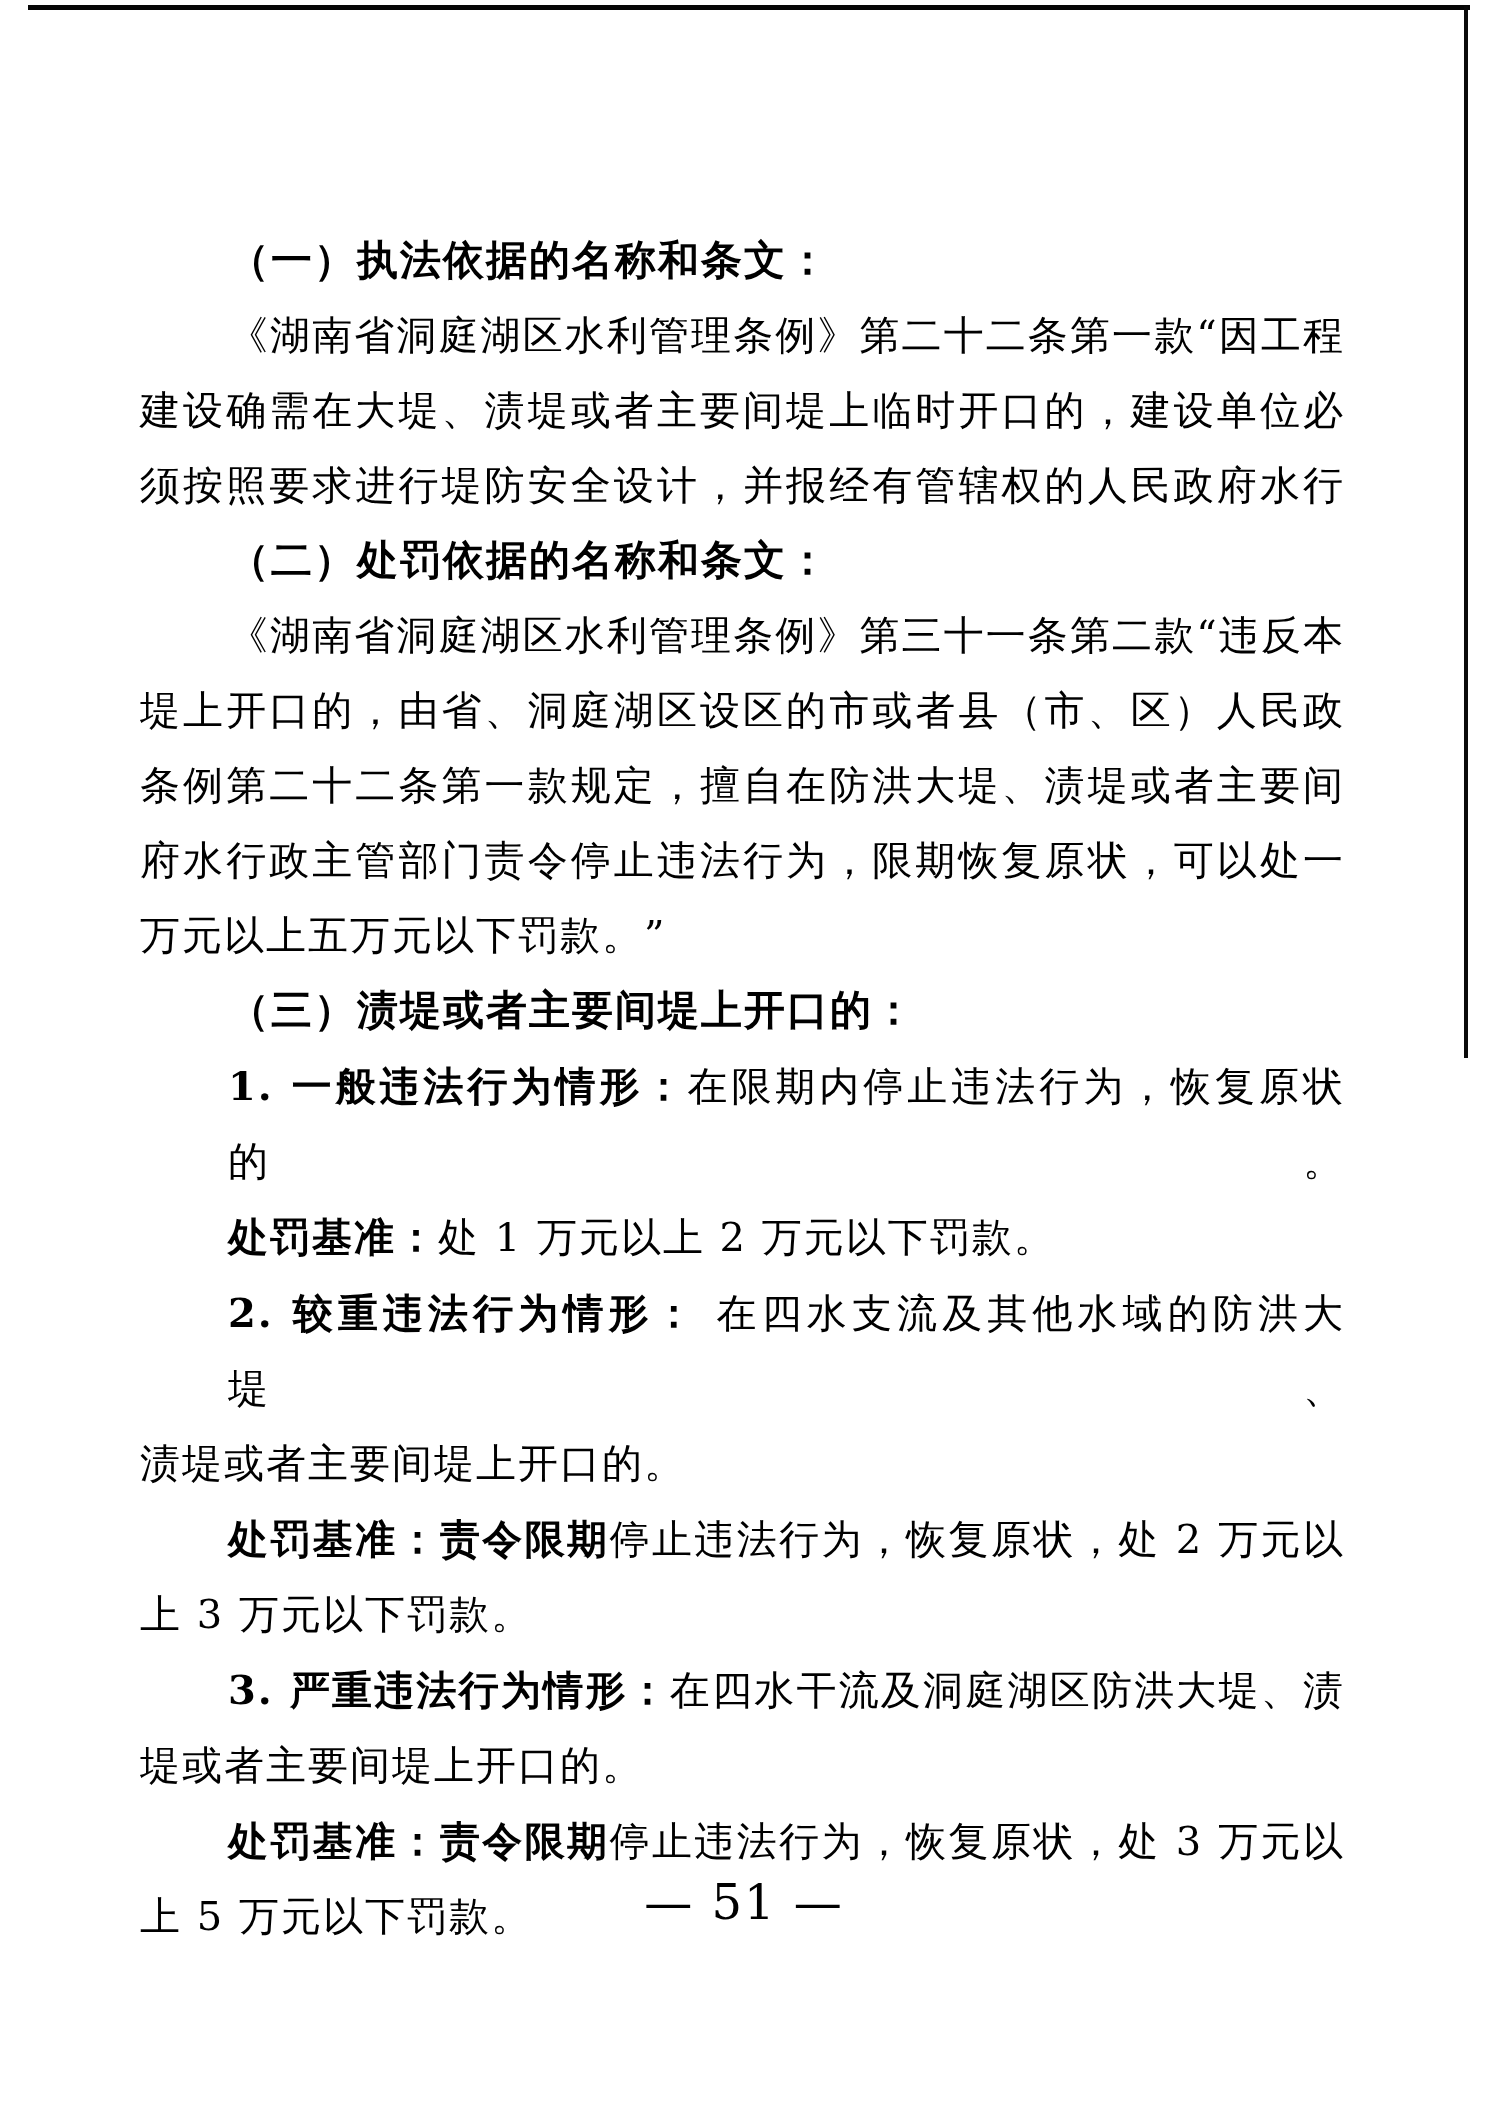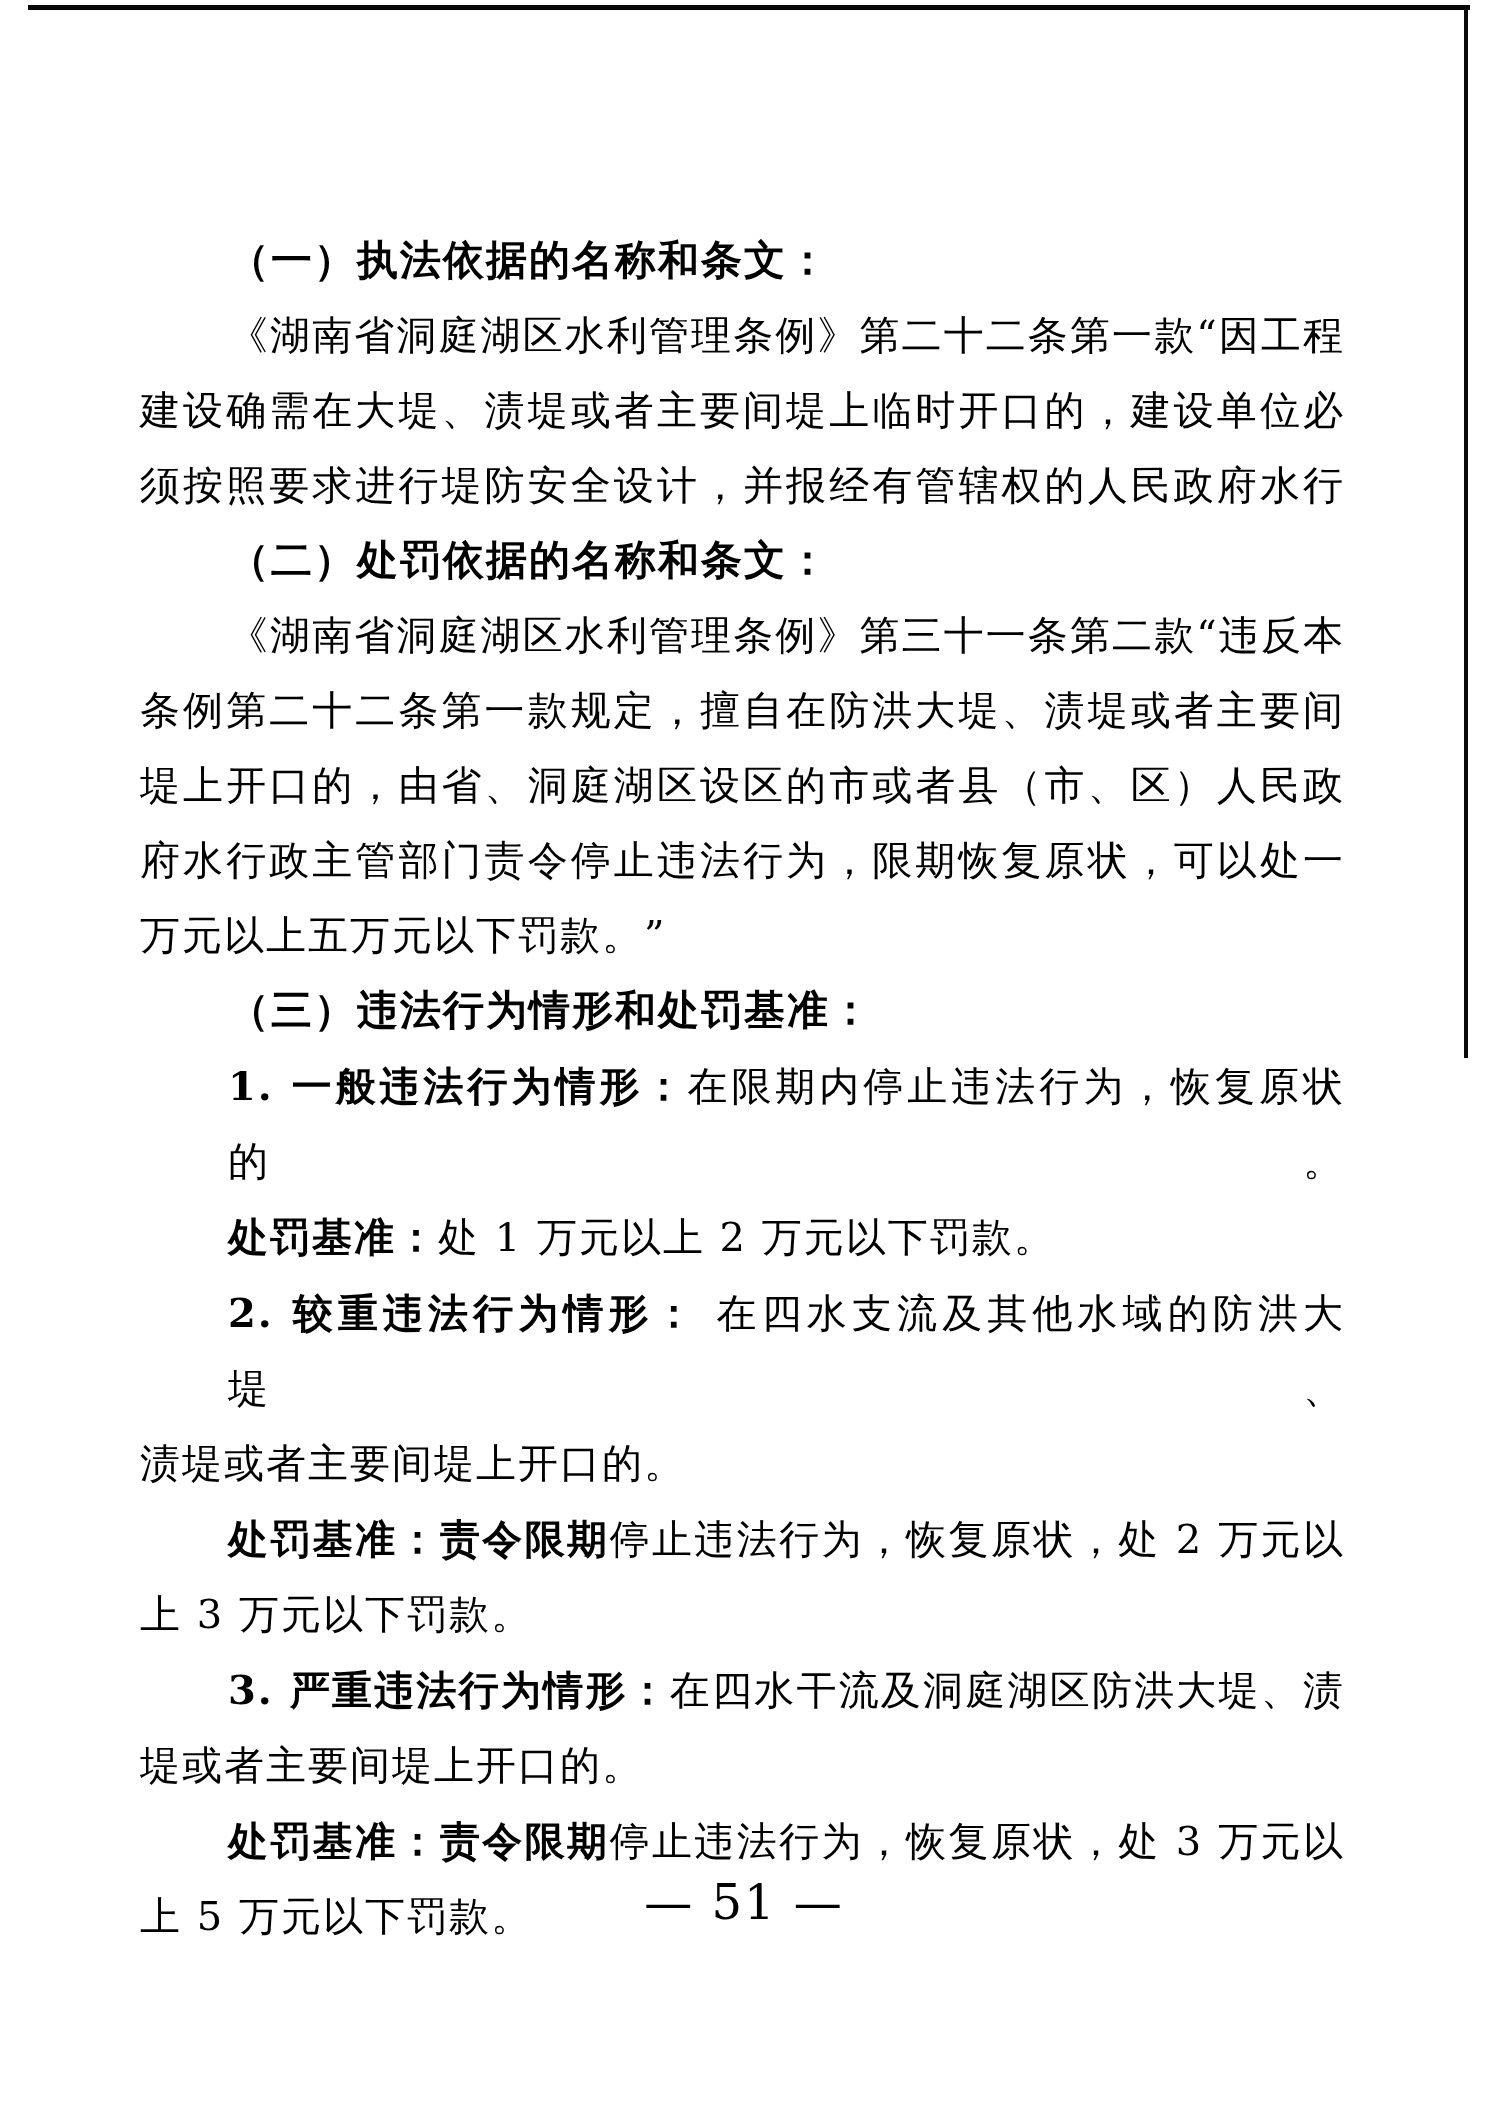--- a/index.html
+++ b/index.html
@@ -79,25 +79,25 @@
 <div class="page">
   <div class="top-line"></div>
   <div class="right-line"></div>
   <main class="doc-body">
       <div class="line heading indent"><span class="seg-bold">（一）执法依据的名称和条文：</span></div>
       <div class="line indent justify"><span class="seg-regular">《湖南省洞庭湖区水利管理条例》第二十二条第一款“因工程</span></div>
       <div class="line justify"><span class="seg-regular">建设确需在大堤、渍堤或者主要间堤上临时开口的，建设单位必</span></div>
       <div class="line justify"><span class="seg-regular">须按照要求进行堤防安全设计，并报经有管辖权的人民政府水行</span></div>
       <div class="line heading indent"><span class="seg-bold">（二）处罚依据的名称和条文：</span></div>
       <div class="line indent justify"><span class="seg-regular">《湖南省洞庭湖区水利管理条例》第三十一条第二款“违反本</span></div>
+      <div class="line justify"><span class="seg-regular">堤上开口的，由省、洞庭湖区设区的市或者县（市、区）人民政</span></div>
       <div class="line justify"><span class="seg-regular">条例第二十二条第一款规定，擅自在防洪大堤、渍堤或者主要间</span></div>
-      <div class="line justify"><span class="seg-regular">堤上开口的，由省、洞庭湖区设区的市或者县（市、区）人民政</span></div>
       <div class="line justify"><span class="seg-regular">府水行政主管部门责令停止违法行为，限期恢复原状，可以处一</span></div>
       <div class="line"><span class="seg-regular">万元以上五万元以下罚款。”</span></div>
-      <div class="line heading indent"><span class="seg-bold">（三）违法行为情形和处罚基准：</span></div>
+      <div class="line heading indent"><span class="seg-bold">（三）渍堤或者主要间堤上开口的：</span></div>
       <div class="line indent justify"><span class="seg-bold">1. 一般违法行为情形：</span><span class="seg-regular">在限期内停止违法行为，恢复原状的。</span></div>
       <div class="line indent"><span class="seg-bold">处罚基准：</span><span class="seg-regular">处 1 万元以上 2 万元以下罚款。</span></div>
       <div class="line indent justify"><span class="seg-bold">2. 较重违法行为情形：</span><span class="seg-regular"> 在四水支流及其他水域的防洪大堤、</span></div>
       <div class="line"><span class="seg-regular">渍堤或者主要间堤上开口的。</span></div>
       <div class="line indent justify"><span class="seg-bold">处罚基准：责令限期</span><span class="seg-regular">停止违法行为，恢复原状，处 2 万元以</span></div>
       <div class="line"><span class="seg-regular">上 3 万元以下罚款。</span></div>
       <div class="line indent justify"><span class="seg-bold">3. 严重违法行为情形：</span><span class="seg-regular">在四水干流及洞庭湖区防洪大堤、渍</span></div>
       <div class="line"><span class="seg-regular">堤或者主要间堤上开口的。</span></div>
       <div class="line indent justify"><span class="seg-bold">处罚基准：责令限期</span><span class="seg-regular">停止违法行为，恢复原状，处 3 万元以</span></div>
       <div class="line"><span class="seg-regular">上 5 万元以下罚款。</span></div>

